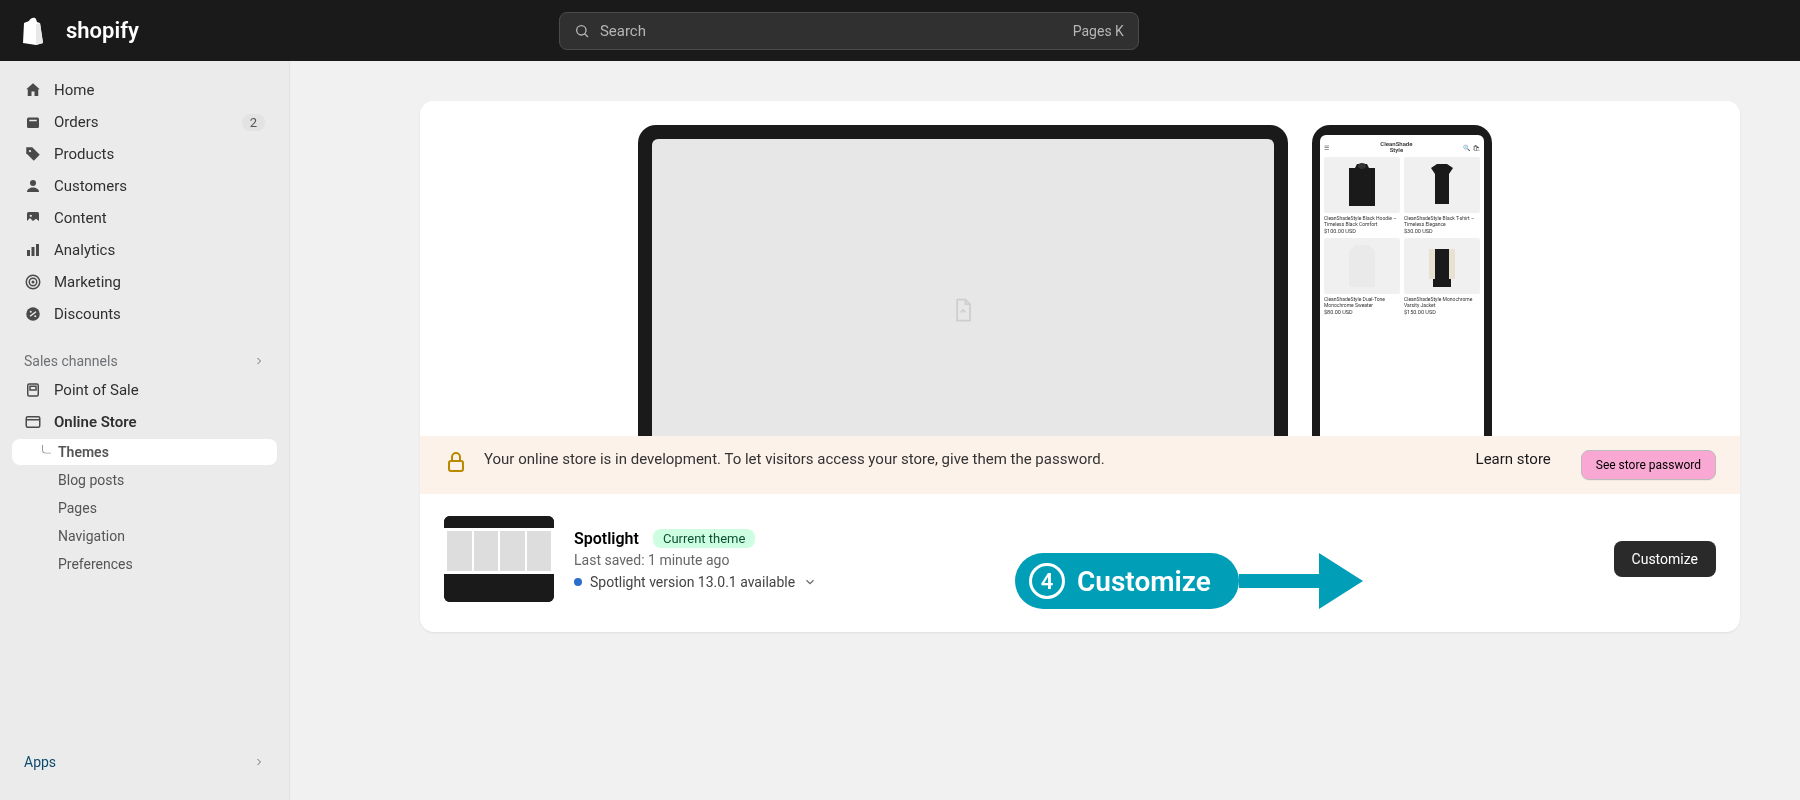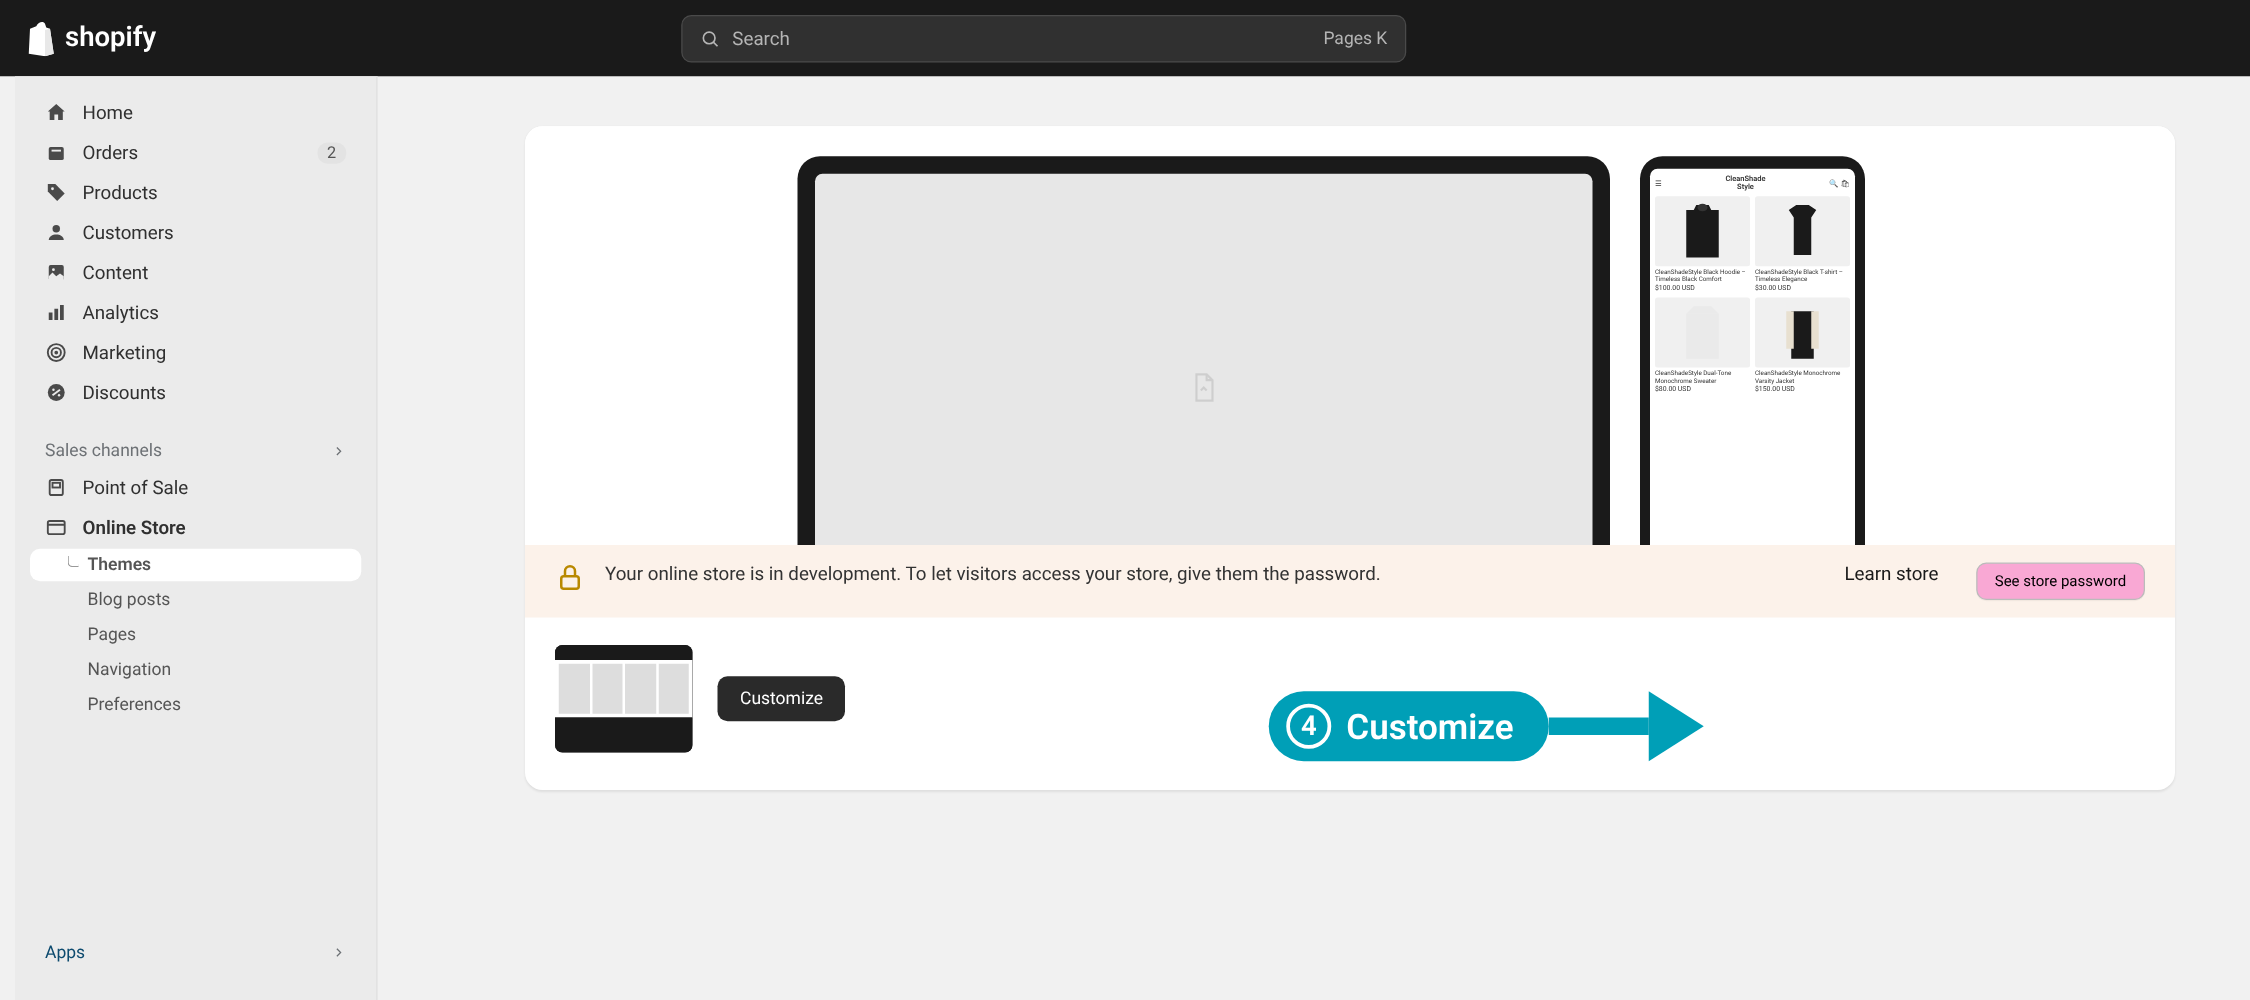--- a/index.html
+++ b/index.html
@@ -1,26 +1,26 @@
 <!DOCTYPE html>
 <html><head>
 <meta charset="utf-8">
 <style>
 * { margin: 0; padding: 0; box-sizing: border-box; font-family: -apple-system, BlinkMacSystemFont, "Segoe UI", Roboto, sans-serif; }
 body { width: 1800px; height: 800px; overflow: hidden; background: #f1f1f1; }
 
 .topbar { background: #1a1a1a; height: 61px; display: flex; align-items: center; padding: 0 20px; }
-.logo { display: flex; align-items: center; color: #fff; font-weight: 600; font-size: 22px; gap: 6px; }
+.logo { display: flex; align-items: center; color: #fff; font-weight: 600; font-size: 22px; gap: 20px; }
 .logo-icon { width: 26px; height: 28px; }
 .search-wrap { margin-left: 420px; background: #303030; border: 1px solid #4a4a4a; border-radius: 8px; height: 38px; width: 580px; display: flex; align-items: center; padding: 0 14px; color: #b5b5b5; }
 .search-wrap .search-icon { width: 16px; height: 16px; margin-right: 10px; }
 .search-wrap .placeholder { flex: 1; font-size: 15px; }
 .search-wrap .kbd { font-size: 14px; color: #b5b5b5; }
 
-.sidebar { position: absolute; top: 61px; left: 12px; width: 290px; height: calc(100% - 61px); background: #ebebeb; border-right: 1px solid #e0e0e0; padding: 14px 12px; }
+.sidebar { position: absolute; top: 61px; left: 0; width: 290px; height: calc(100% - 61px); background: #ebebeb; border-right: 1px solid #e0e0e0; padding: 14px 12px; }
 .nav-item { display: flex; align-items: center; gap: 12px; padding: 6px 12px; border-radius: 8px; font-size: 15px; color: #303030; cursor: pointer; margin-bottom: 2px; }
 .nav-item .nav-icon { width: 18px; height: 18px; display:flex; align-items:center; justify-content:center; }
 .nav-badge { background: #e3e3e3; border-radius: 8px; padding: 1px 8px; font-size: 13px; margin-left: auto; color:#555; }
 .section-label { font-size: 14px; color: #6d7175; padding: 6px 12px; margin-top: 18px; display:flex; align-items:center; justify-content:space-between; }
 .sub-item { padding: 5px 0 5px 46px; font-size: 14px; color: #555; cursor: pointer; border-radius: 8px; margin-bottom:2px; }
 .sub-item.active { background: #fff; font-weight: 600; position:relative; }
 .sub-item.active::before { content:""; position:absolute; left:30px; top:50%; width:8px; height:8px; border-bottom:1px solid #999; border-left:1px solid #999; transform:translateY(-80%); border-bottom-left-radius:4px; }
 .apps-label { position:absolute; bottom: 24px; left:12px; right:12px; font-size: 14px; color:#0c4a6e; padding: 6px 12px; display:flex; justify-content:space-between; align-items:center; }
 
 .main { position:absolute; top: 61px; left: 290px; right: 0; bottom: 0; overflow: hidden; }
@@ -292,20 +292,34 @@
       <div class="theme-thumb">
         <div class="thumb-top"></div>
         <div class="thumb-mid">
             <div></div>
             <div></div>
             <div></div>
             <div></div>
           </div>
         <div class="thumb-bot"></div>
       </div>
+      <div class="theme-info">
+        <div class="theme-title-row">
+          <span class="theme-name">Spotlight</span>
+          <span class="theme-badge">Current theme</span>
+        </div>
+        <div class="theme-saved">Last saved: 1 minute ago</div>
+        <div class="theme-version">
+          <span class="ver-dot"></span>
+          <span>Spotlight version 13.0.1 available</span>
+          <svg class="chev" width="14" height="14" viewBox="0 0 24 24" fill="none" stroke="#666" stroke-width="2">
+              <polyline points="6 9 12 15 18 9"></polyline>
+            </svg>
+        </div>
+      </div>
       <button class="customize-btn">Customize</button>
     </div>
 
   </div>
 
   <div class="annotation">
     <div class="anno-pill">
       <span class="anno-num">4</span>
       <span>Customize</span>
     </div>

